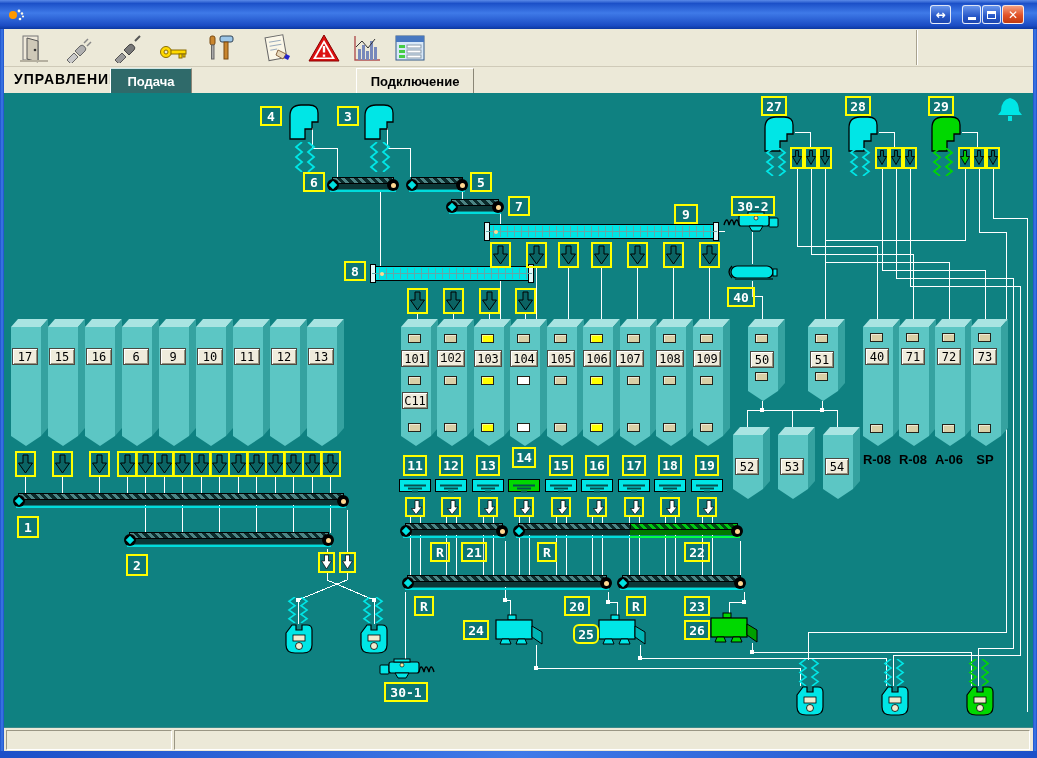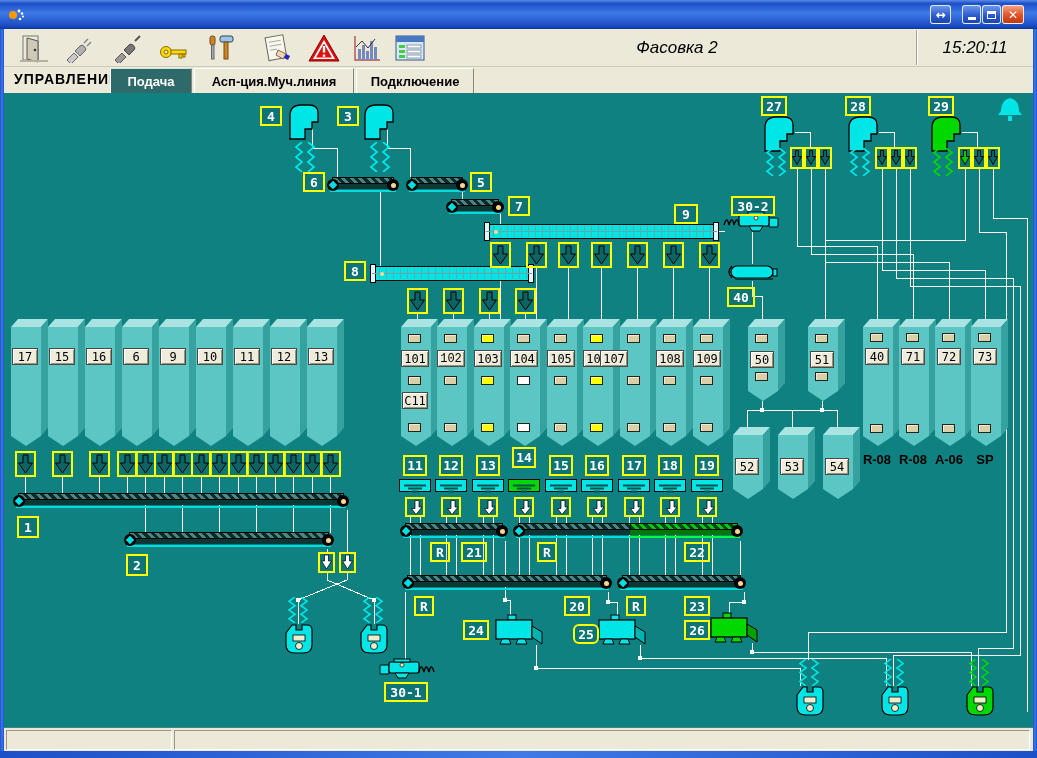--- a/index.html
+++ b/index.html
@@ -97,23 +97,21 @@
   <div class="wbtn" style="left:982px;width:19px">
       <span class="maxbox"></span>
     </div>
   <div class="wbtn close" style="left:1002px;width:22px">✕</div>
 </div>
 <div class="wborder" style="left:0;top:29px;width:4px;height:729px"></div>
 <div class="wborder" style="left:1033px;top:29px;width:4px;height:729px"></div>
 <div class="wborder" style="left:0;top:751px;width:1037px;height:7px"></div>
 
 <div id="toolbar">
-  <div id="screen-label">Фасовка 2</div>
   <div id="tb-divider"></div>
-  <div id="clock">15:20:11</div>
 <div class="tbtn" style="left: 8px;">
       <svg width="32" height="30">
         <rect x="5" y="3" width="15" height="24" fill="#efe9da" stroke="#777"></rect>
         <path d="M9,5 l11,3 v21 l-11,-3 z" fill="#cfc9b8" stroke="#555"></path>
         <circle cx="17" cy="17" r="1.3" fill="#333"></circle>
         <path d="M2,28 h28" stroke="#b5b0a0" stroke-width="2"></path>
       </svg>
     </div>
     <div class="tbtn" style="left: 54px;">
       <svg width="32" height="30">
@@ -195,23 +193,20 @@
           <rect x="13" y="22" width="14" height="3"></rect>
         </g>
       </svg>
     </div>
   </div>
 
 <div id="tabbar">
   <span id="tab-header">УПРАВЛЕНИЕ</span>
   <div class="tab active" style="left:106px;width:82px">
       <span>Подача</span>
-    </div>
-  <div class="tab" style="left:190px;width:160px">
-      <span>Асп-ция.Муч.линия</span>
     </div>
   <div class="tab" style="left:352px;width:118px">
       <span>Подключение</span>
     </div>
 </div>
 
 <div id="mimic">
     <div class="abs" style="left: 0px; top: 0px; width: 1029px; height: 634px;"><svg width="1029" height="634" shape-rendering="crispEdges">
         <polyline points="308,35 308,55 333,55 333,84" fill="none" stroke="#ffffff" stroke-width="1"></polyline>
         <polyline points="383,35 383,55 406,55 406,84" fill="none" stroke="#ffffff" stroke-width="1"></polyline>
@@ -414,21 +409,21 @@
     <div class="ind" style="left: 586px; top: 241px; width: 13px; height: 9px; background: rgb(255, 255, 0);"></div>
     <div class="slabel" style="left: 579px; top: 257px; width: 28px; height: 17px;">106</div>
     <div class="ind" style="left: 586px; top: 283px; width: 13px; height: 9px; background: rgb(255, 255, 0);"></div>
     <div class="ind" style="left: 586px; top: 330px; width: 13px; height: 9px; background: rgb(255, 255, 0);"></div>
     <div class="abs" style="left: 615px; top: 225px; width: 39px; height: 129px;"><svg width="39" height="129">
         <polygon points="1,9 8,1 38,1 31,9" fill="#a9e4e2"></polygon>
         <polygon points="31,9 38,1 38,110 31,118" fill="#35a2a0"></polygon>
         <polygon points="1,9 31,9 31,118 16,128 1,118" fill="#5cc6c4"></polygon>
       </svg></div>
     <div class="ind" style="left: 623px; top: 241px; width: 13px; height: 9px; background: rgb(217, 208, 167);"></div>
-    <div class="slabel" style="left: 596px; top: 257px; width: 28px; height: 17px; text-align: center;">107</div>
+    <div class="slabel" style="left: 612px; top: 257px; width: 28px; height: 17px; text-align: center;">107</div>
     <div class="ind" style="left: 623px; top: 283px; width: 13px; height: 9px; background: rgb(217, 208, 167);"></div>
     <div class="ind" style="left: 623px; top: 330px; width: 13px; height: 9px; background: rgb(217, 208, 167);"></div>
     <div class="abs" style="left: 651px; top: 225px; width: 39px; height: 129px;"><svg width="39" height="129">
         <polygon points="1,9 8,1 38,1 31,9" fill="#a9e4e2"></polygon>
         <polygon points="31,9 38,1 38,110 31,118" fill="#35a2a0"></polygon>
         <polygon points="1,9 31,9 31,118 16,128 1,118" fill="#5cc6c4"></polygon>
       </svg></div>
     <div class="ind" style="left: 659px; top: 241px; width: 13px; height: 9px; background: rgb(217, 208, 167);"></div>
     <div class="slabel" style="left: 652px; top: 257px; width: 28px; height: 17px;">108</div>
     <div class="ind" style="left: 659px; top: 283px; width: 13px; height: 9px; background: rgb(217, 208, 167);"></div>

